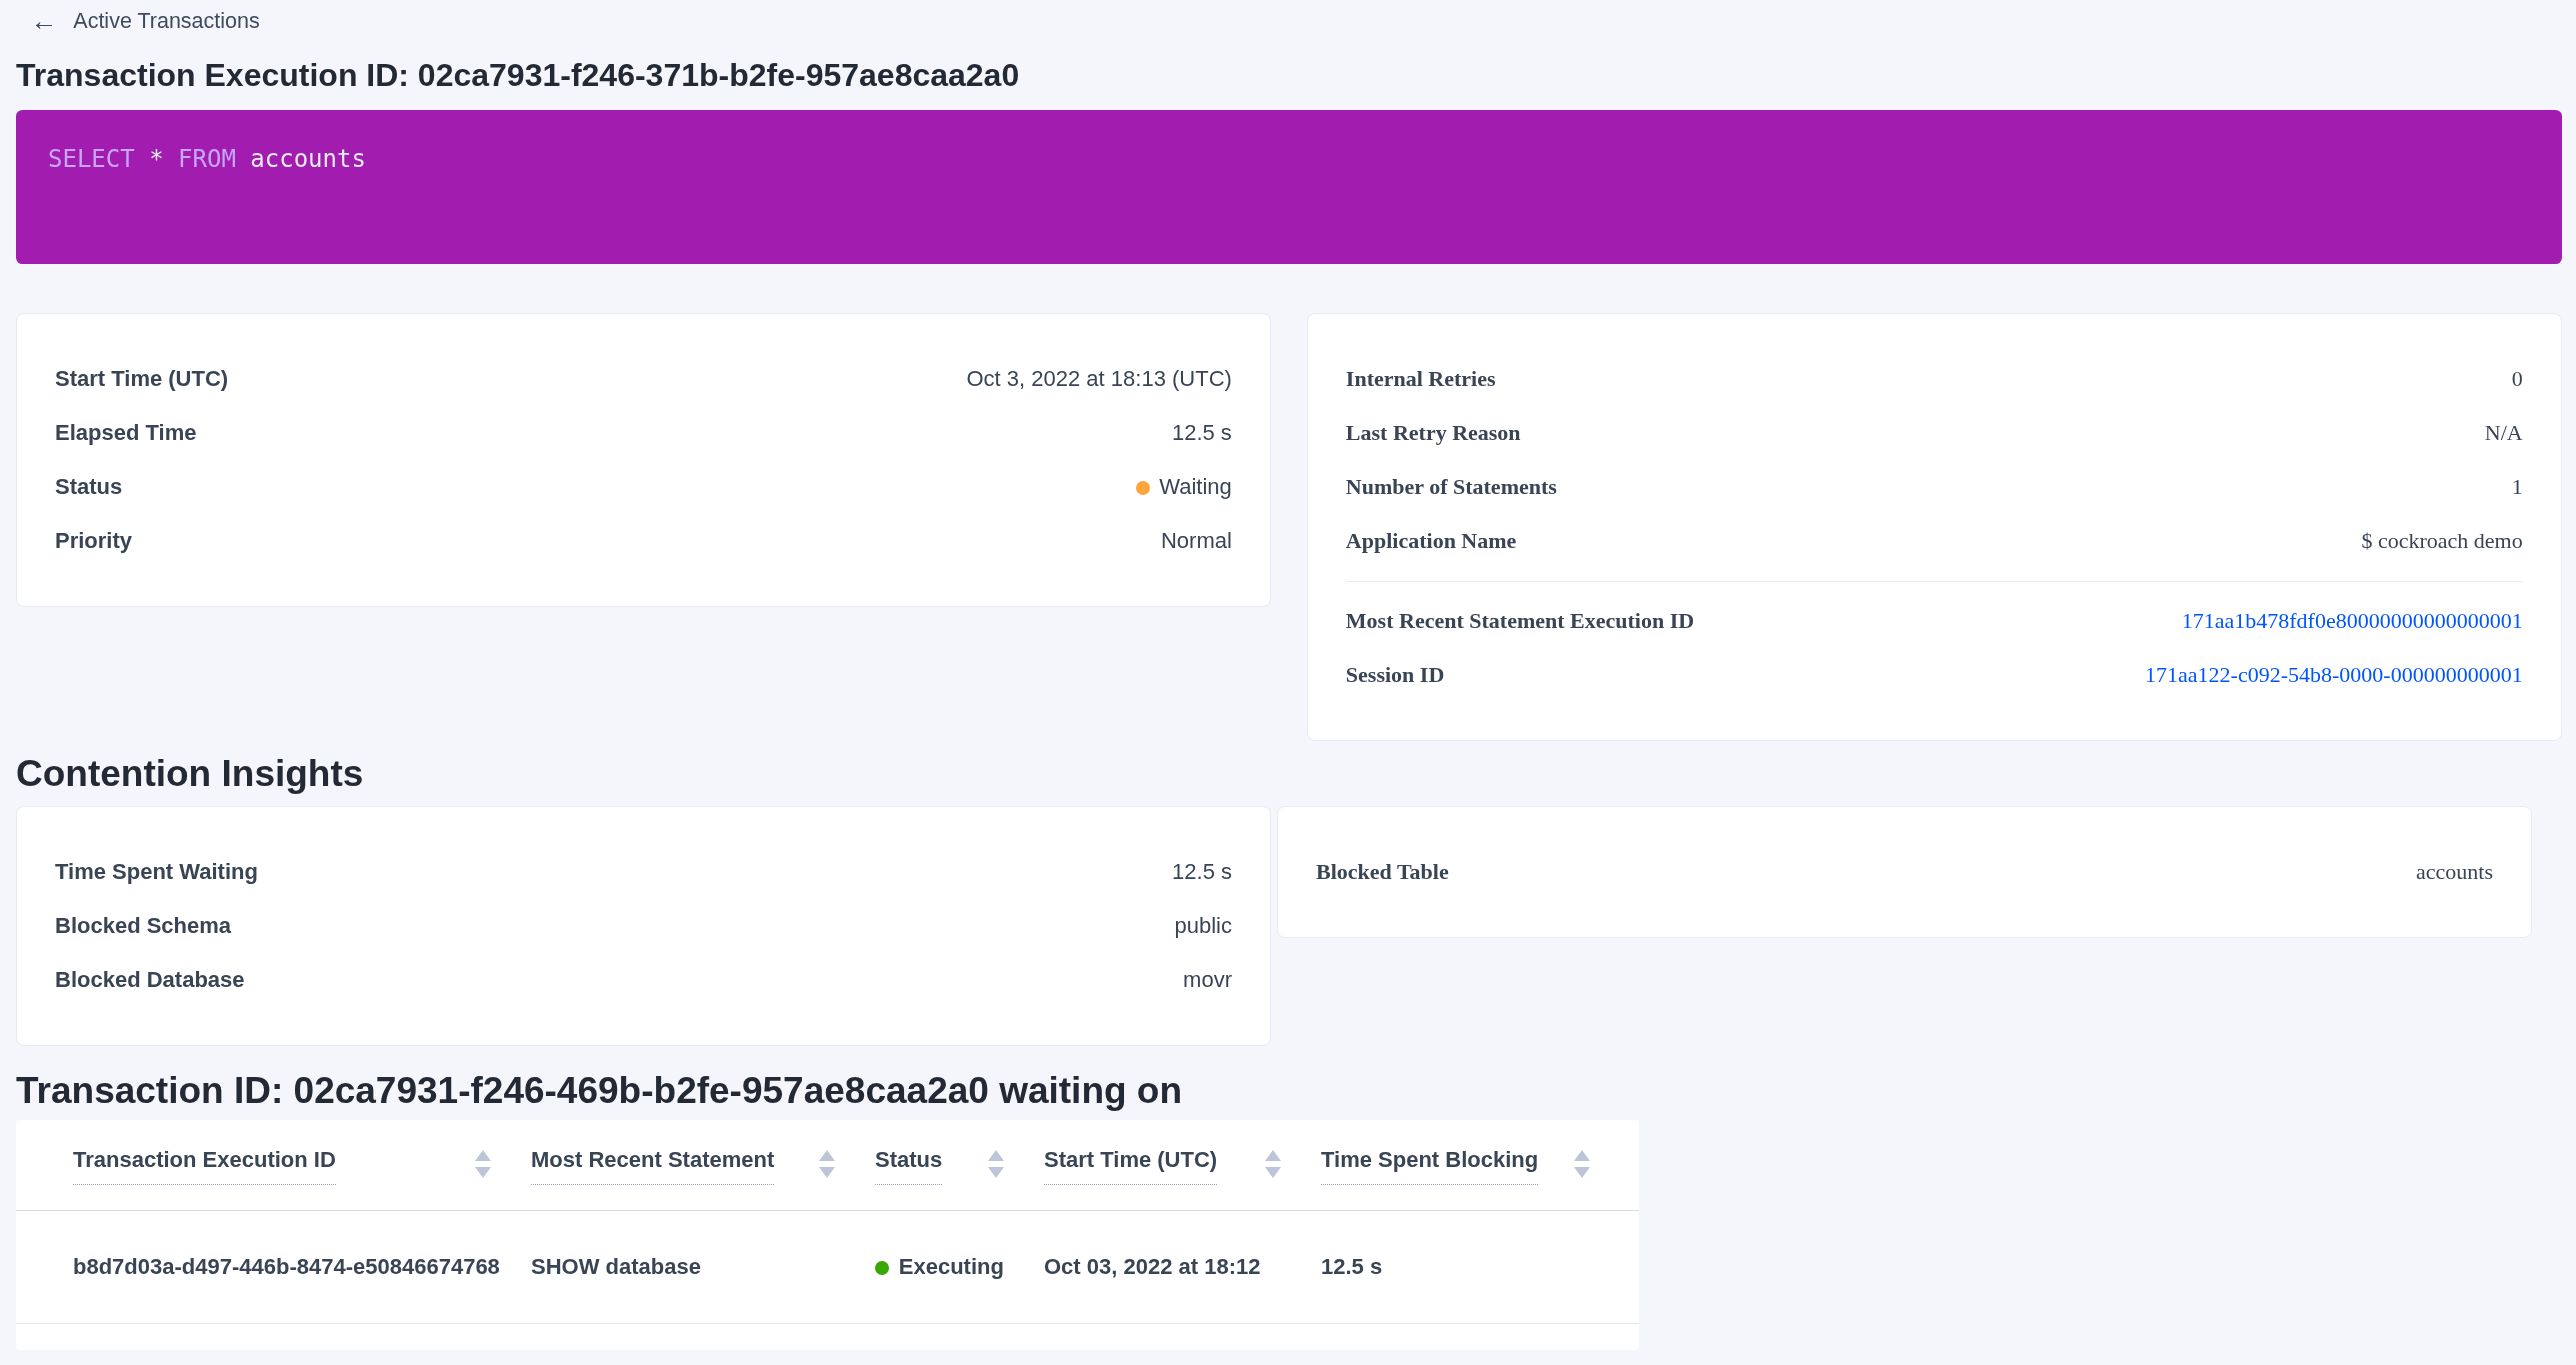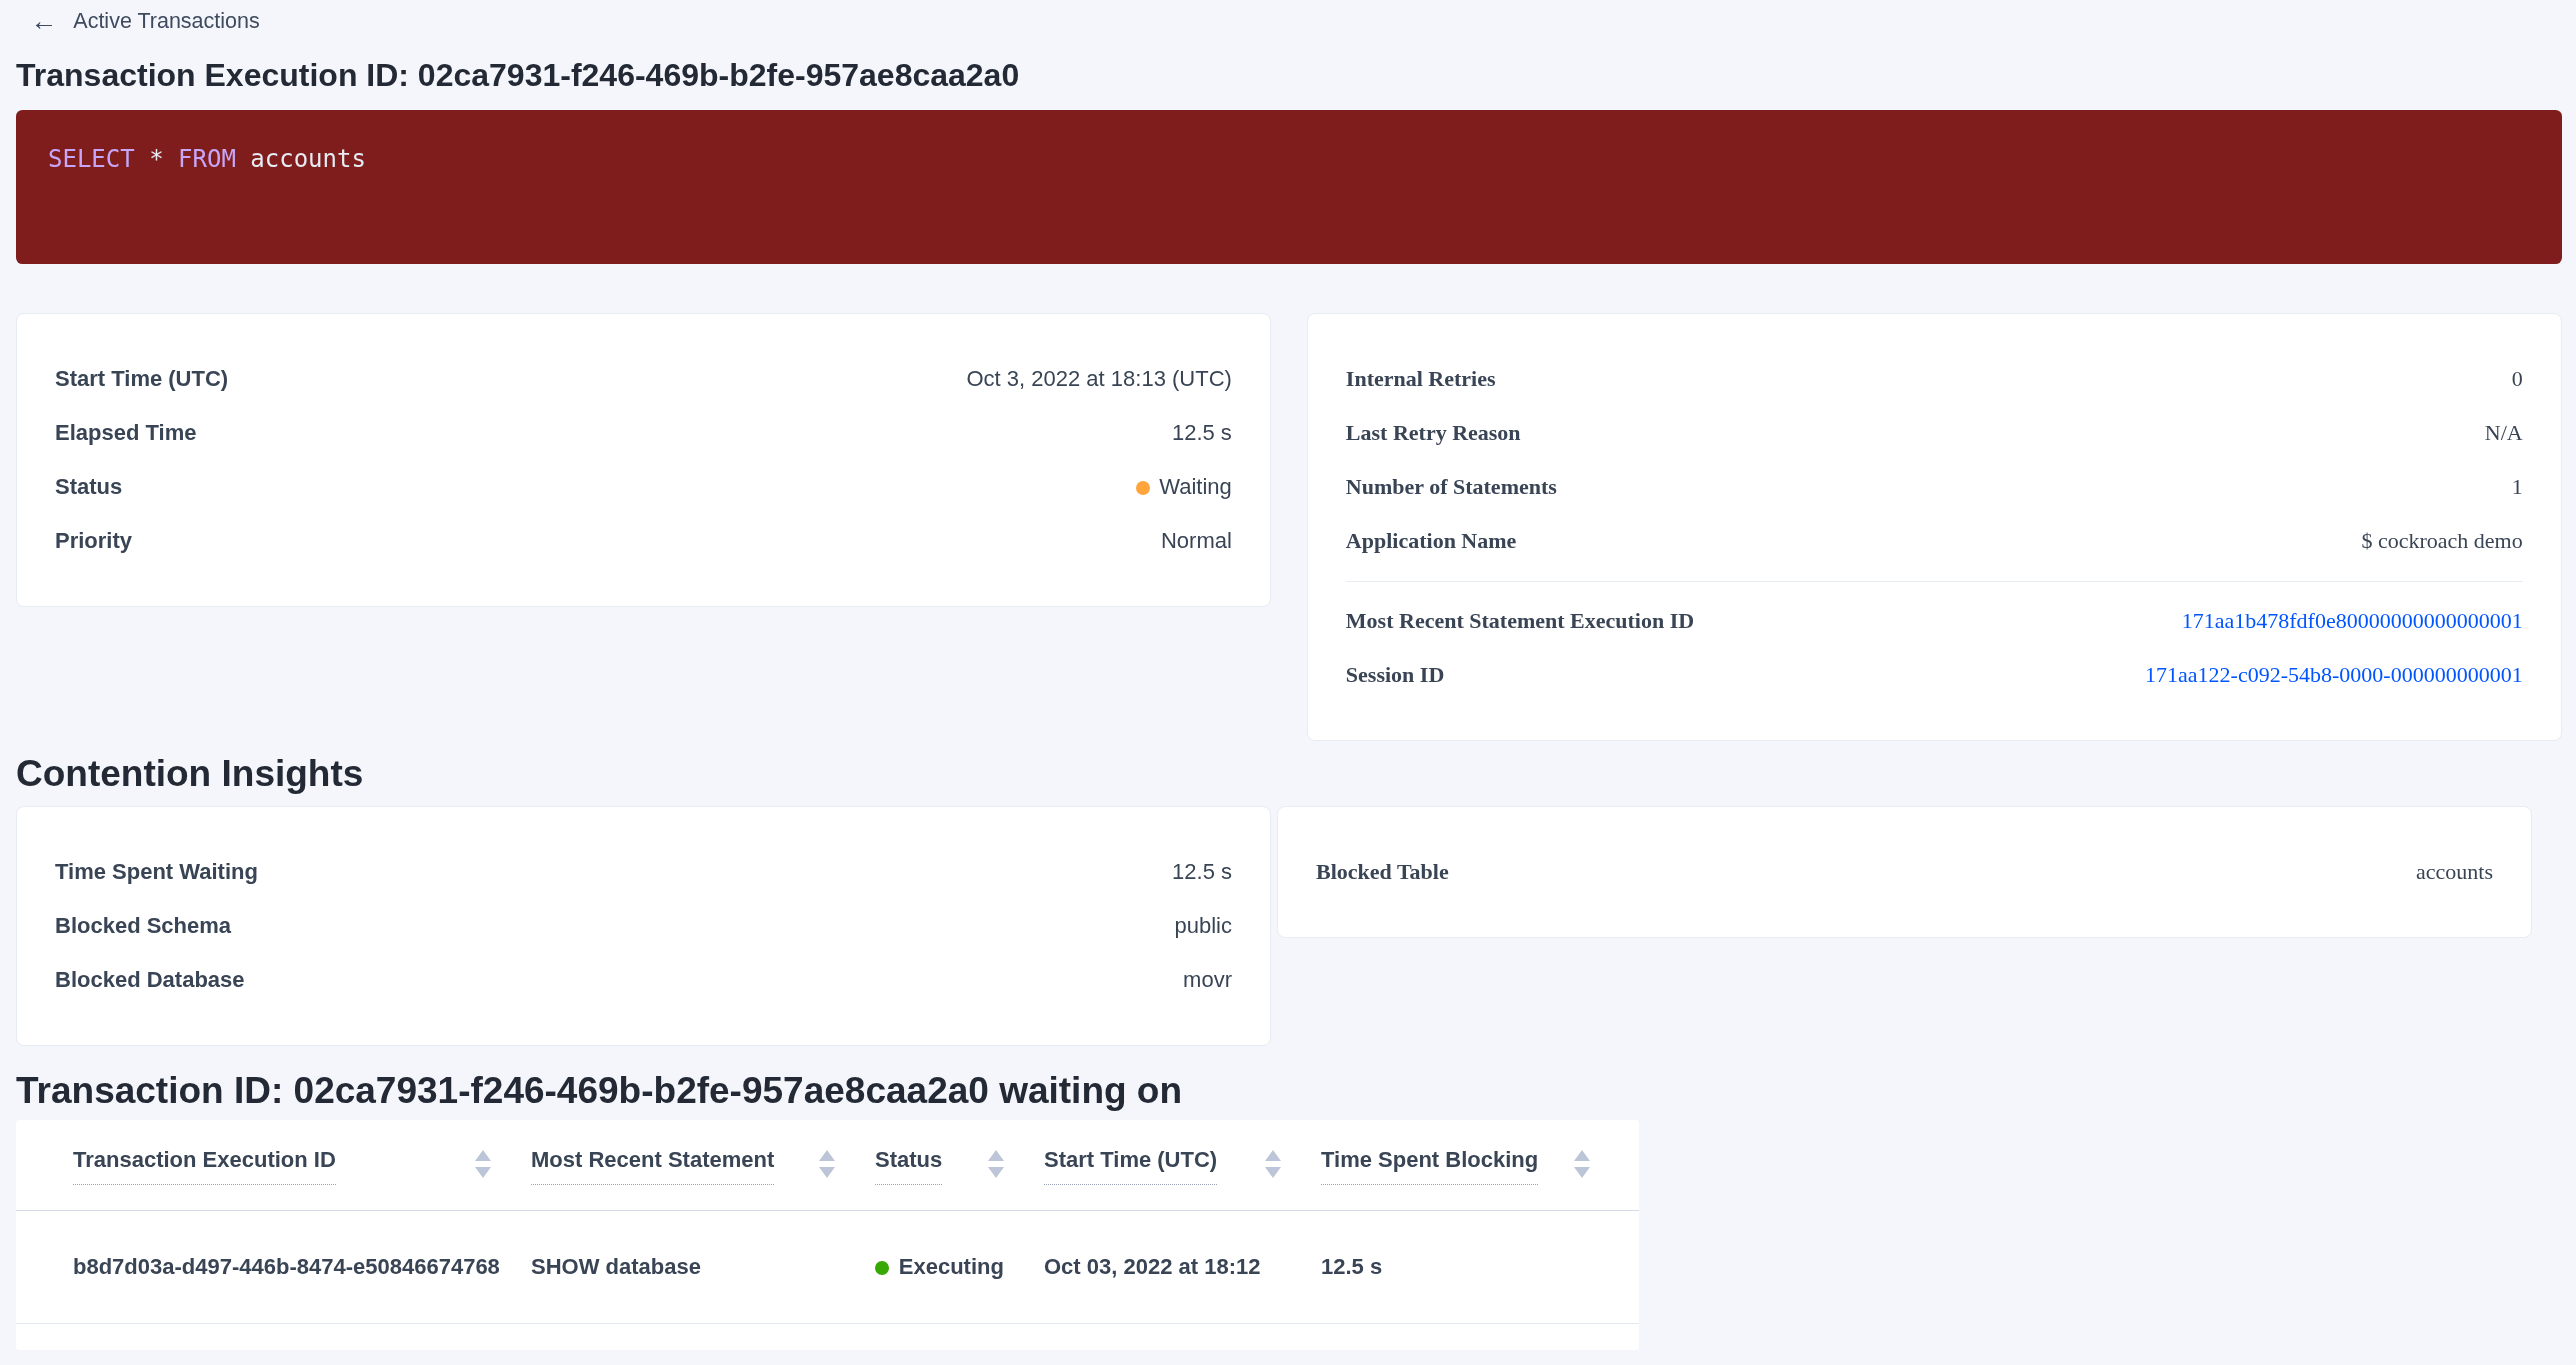--- a/index.html
+++ b/index.html
@@ -23,21 +23,21 @@
 
   
   .page-title {
     margin-top: 20.7px; font-size: 32px; line-height: 37px;
     font-weight: 700; color: #242A35;
   }
 
   
   .sql-box {
     margin-top: 16px; height: 154px;
-    background: #7f1d1d; border-radius: 6.4px;
+    background: #a21caf; border-radius: 6.4px;
     padding: 33px 32px;
     font-family: "DejaVu Sans Mono", monospace;
     font-size: 24px; line-height: 32px; color: #E7EBF3;
     white-space: pre;
   }
   .sql-box .kw { color: #C7A6F8; }
 
   
   .cards-row { display: flex; gap: 36px; align-items: flex-start; }
   .row-1 { margin-top: 49px; }
@@ -121,21 +121,21 @@
 </head>
 <body>
 
 <div class="page">
 
   <div class="breadcrumb">
     <span class="arrow">←</span>
     <span>Active Transactions</span>
   </div>
 
-  <div class="page-title">Transaction Execution ID: 02ca7931-f246-469b-b2fe-957ae8caa2a0</div>
+  <div class="page-title">Transaction Execution ID: 02ca7931-f246-371b-b2fe-957ae8caa2a0</div>
 
   <div class="sql-box"><span class="kw">SELECT</span> <span>*</span> <span class="kw">FROM</span> <span>accounts</span></div>
 
   <div class="cards-row row-1">
 
     <div class="card w-left">
       <div class="kv-row">
         <span class="kv-label">Start Time (UTC)</span>
         <span class="kv-value">Oct 3, 2022 at 18:13 (UTC)</span>
       </div>

